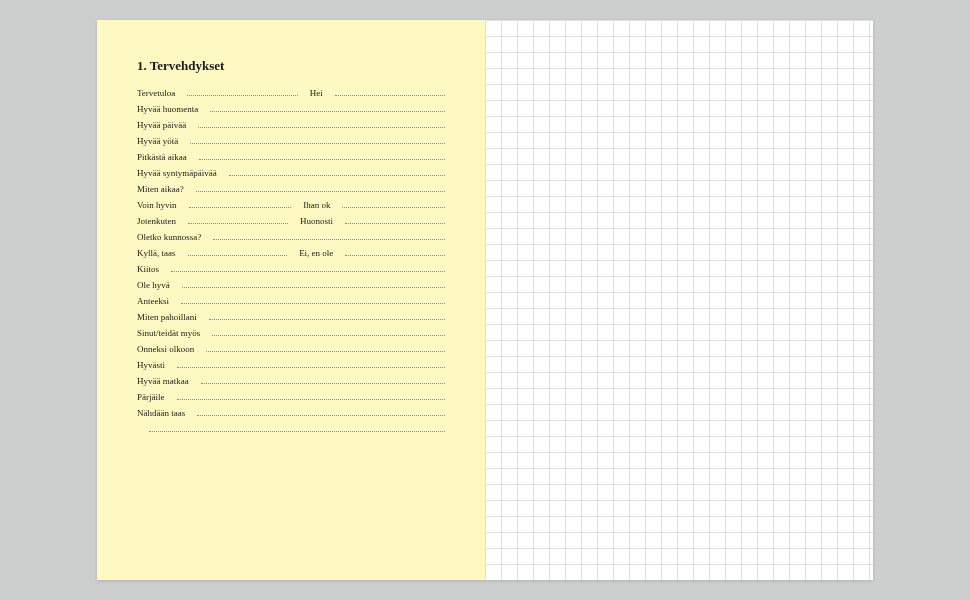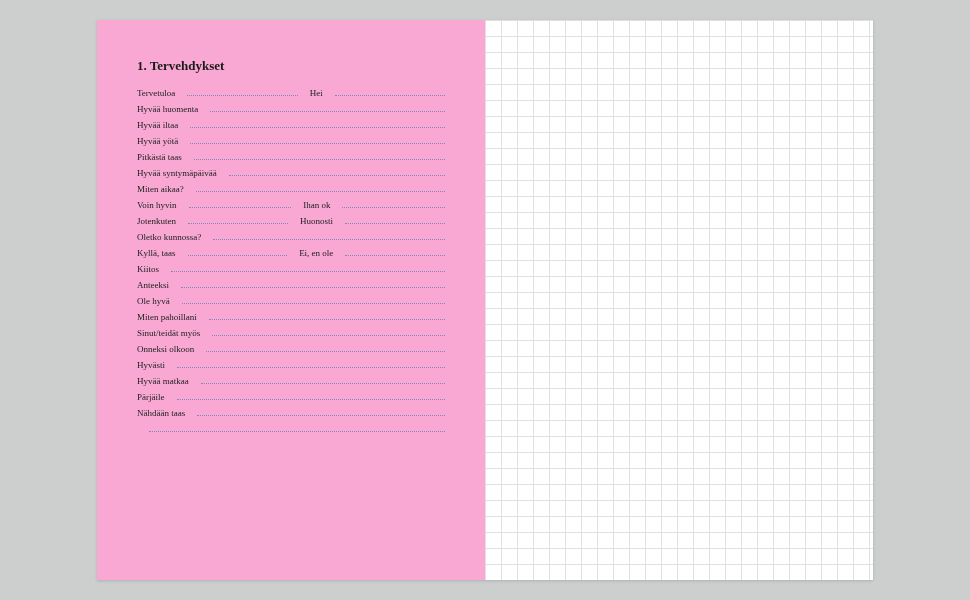--- a/index.html
+++ b/index.html
@@ -13,21 +13,21 @@
   align-items: center;
   justify-content: center;
 }
 .spread {
   display: flex;
   box-shadow: 0 1px 3px rgba(0,0,0,0.15);
 }
 .page {
   width: 388px;
   height: 560px;
-  background: #f9a8d4;
+  background: #fef9c3;
 }
 .page-left {
   padding: 38px 40px 30px 40px;
   color: #1a1a1a;
 }
 .page-right {
   background-color: #ffffff;
   background-image:
     linear-gradient(#e0e0e0 1px, transparent 1px),
     linear-gradient(90deg, #e0e0e0 1px, transparent 1px);
@@ -67,29 +67,29 @@
           <span class="word">Tervetuloa</span>
           <span class="line"></span>
           <span class="word">Hei</span>
           <span class="line"></span>
         </div>
         <div class="row">
           <span class="word">Hyvää huomenta</span>
           <span class="line"></span>
         </div>
         <div class="row">
-          <span class="word">Hyvää iltaa</span>
+          <span class="word">Hyvää päivää</span>
           <span class="line"></span>
         </div>
         <div class="row">
           <span class="word">Hyvää yötä</span>
           <span class="line"></span>
         </div>
         <div class="row">
-          <span class="word">Pitkästä taas</span>
+          <span class="word">Pitkästä aikaa</span>
           <span class="line"></span>
         </div>
         <div class="row">
           <span class="word">Hyvää syntymäpäivää</span>
           <span class="line"></span>
         </div>
         <div class="row">
           <span class="word">Miten aikaa?</span>
           <span class="line"></span>
         </div>
@@ -113,25 +113,25 @@
           <span class="word">Kyllä, taas</span>
           <span class="line"></span>
           <span class="word">Ei, en ole</span>
           <span class="line"></span>
         </div>
         <div class="row">
           <span class="word">Kiitos</span>
           <span class="line"></span>
         </div>
         <div class="row">
-          <span class="word">Anteeksi</span>
+          <span class="word">Ole hyvä</span>
           <span class="line"></span>
         </div>
         <div class="row">
-          <span class="word">Ole hyvä</span>
+          <span class="word">Anteeksi</span>
           <span class="line"></span>
         </div>
         <div class="row">
           <span class="word">Miten pahoillani</span>
           <span class="line"></span>
         </div>
         <div class="row">
           <span class="word">Sinut/teidät myös</span>
           <span class="line"></span>
         </div>

